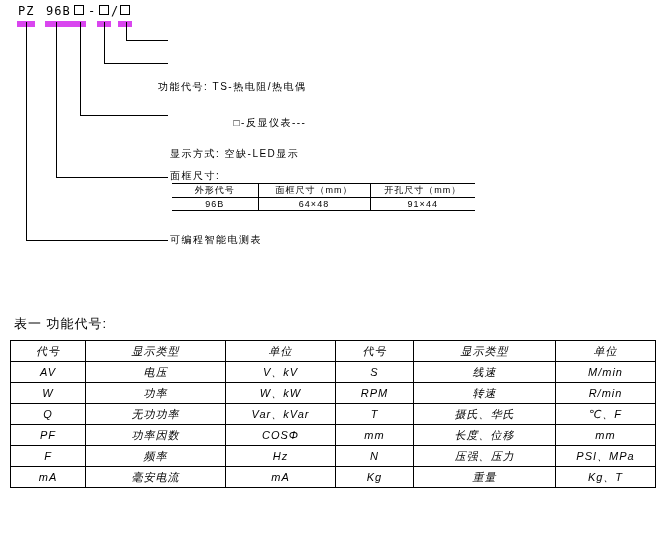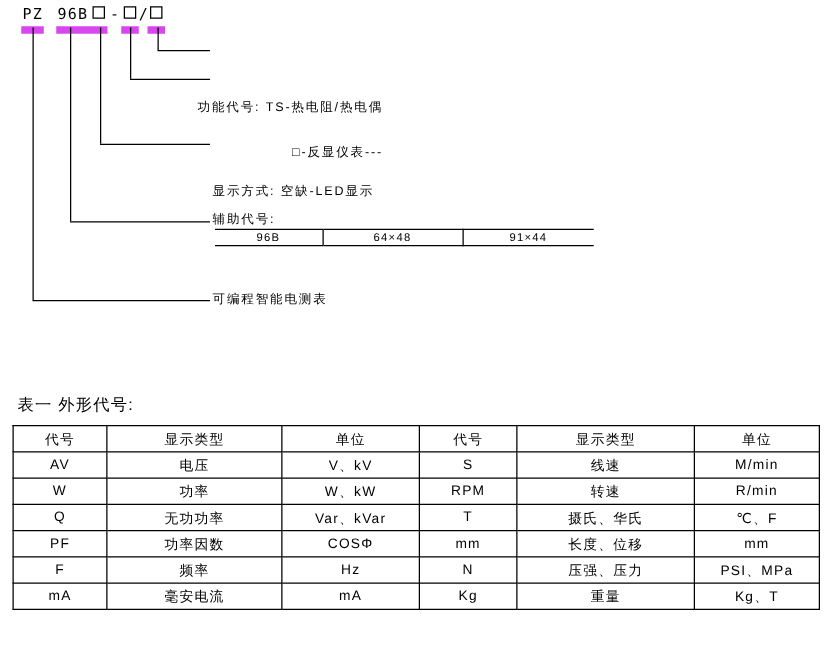--- a/index.html
+++ b/index.html
@@ -32,21 +32,21 @@
   .st tr:first-child td{border-top:1px solid #000;}
   .st td.vsep{border-left:1px solid #000;border-right:1px solid #000;}
   
   .t1-title{position:absolute;left:14px;top:315px;font-size:13px;letter-spacing:1px;}
   .t1{
     position:absolute;left:10px;top:340px;width:645px;
     border-collapse:collapse;table-layout:fixed;font-size:11px;
   }
   .t1 th,.t1 td{
     border:1px solid #000;height:20px;text-align:center;vertical-align:middle;
-    font-weight:normal;padding:0;letter-spacing:1px;overflow:hidden;
+    font-weight:normal;padding:0;letter-spacing:1px;overflow:hidden;font-style:italic;
   }
 </style>
 </head>
 <body>
 
 <div class="page">
 
   <span class="model-tok u" style="left:17px;">PZ</span>
   <span class="model-tok u" style="left:45px;">96B</span>
   <span class="model-tok u boxwrap" style="left:72px;"><span class="sq"></span></span>
@@ -68,40 +68,45 @@
   <div class="ln" style="left:26px;top:240px;width:142px;height:1px;"></div>
 
 
   <div class="lbl" style="left:158px;top:57px;text-align:right;">
     <div>功能代号: TS-热电阻/热电偶</div>
     <div class="func-indent">□-反显仪表---</div>
   </div>
 
   <div class="lbl" style="left:170px;top:109px;margin-top:39px;">显示方式: 空缺-LED显示</div>
 
-  <div class="lbl" style="left:170px;top:170px;">辅助代号:</div>
+  <div class="lbl" style="left:170px;top:170px;">面框尺寸:</div>
 
   <table class="st">
     <colgroup>
         <col style="width:86px">
         <col style="width:112px">
         <col style="width:105px">
       </colgroup>
     <tbody>
+        <tr>
+      <td>外形代号</td>
+      <td class="vsep">面框尺寸（mm）</td>
+      <td>开孔尺寸（mm）</td>
+    </tr>
     <tr>
       <td>96B</td>
       <td class="vsep">64×48</td>
       <td>91×44</td>
     </tr>
   </tbody>
     </table>
 
   <div class="lbl" style="left:170px;top:234px;">可编程智能电测表</div>
 
-  <div class="t1-title">表一 外形代号:</div>
+  <div class="t1-title">表一 功能代号:</div>
 
   <table class="t1">
     <colgroup>
       <col style="width:75px">
         <col style="width:140px">
         <col style="width:110px">
       <col style="width:78px">
         <col style="width:142px">
         <col style="width:100px">
     </colgroup>

